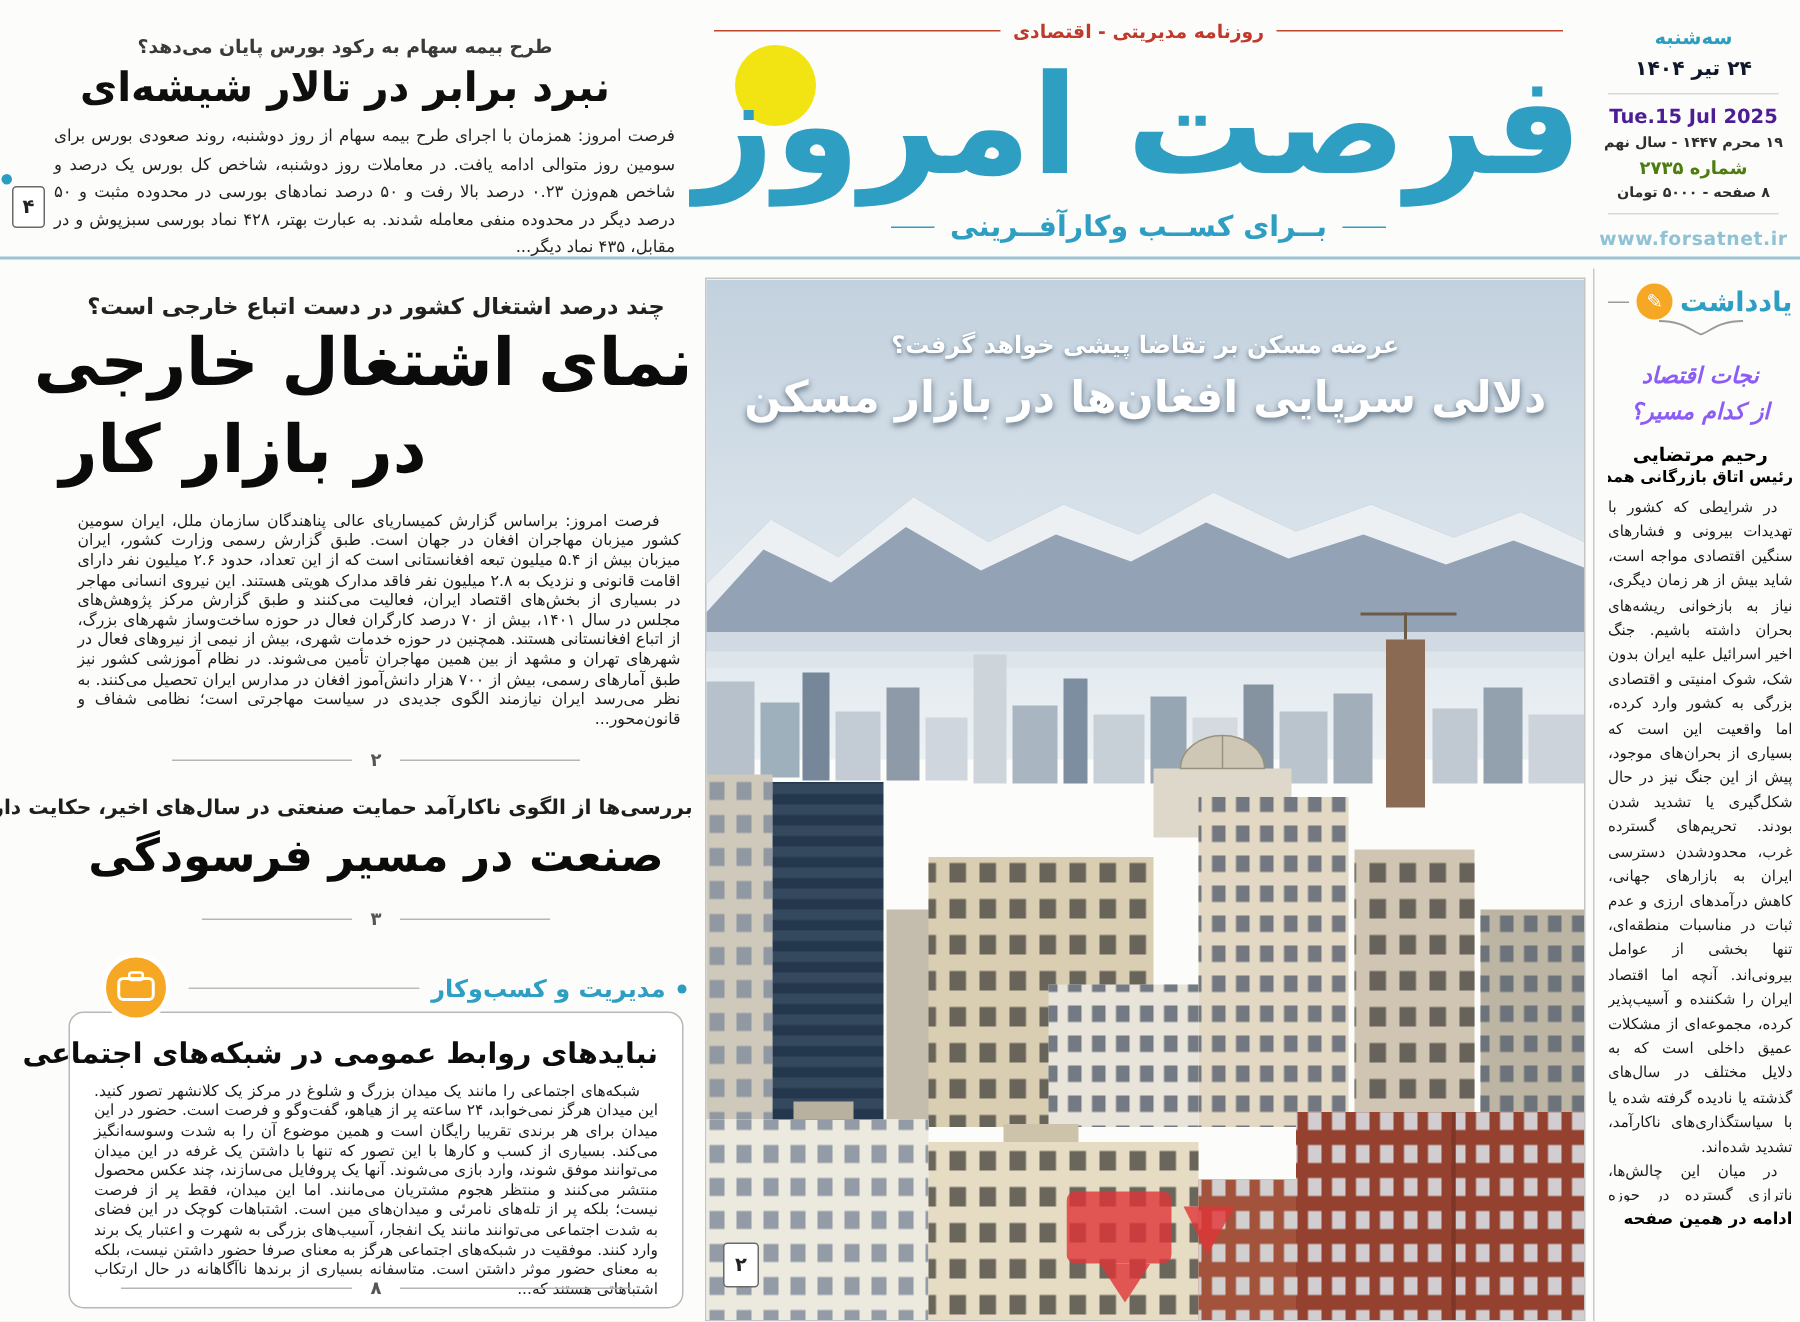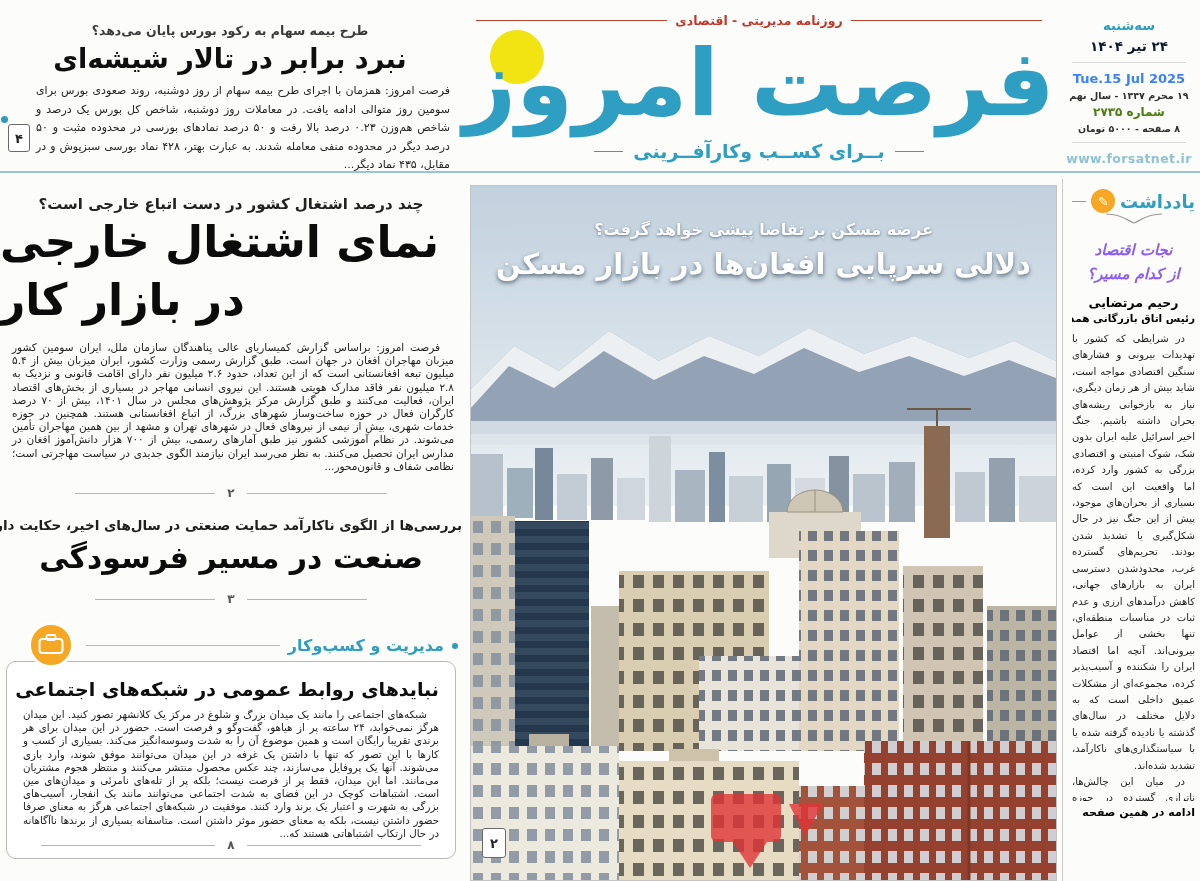--- a/index.html
+++ b/index.html
@@ -7,21 +7,21 @@
   #page { position:relative; width:1200px; height:881px; background:#fcfcfa; overflow:hidden; direction:rtl; margin:0 auto; }
 
   
   .header-rule { position:absolute; top:171px; left:0; width:1200px; height:2px; background:#9cc4d7; }
   .blue-dot-edge { position:absolute; left:1px; top:116px; width:7px; height:7px; border-radius:50%; background:#2b9dc0; }
 
   .date-block { position:absolute; top:0; right:0; width:142px; height:171px; text-align:center; padding-top:18px; }
   .date-block .weekday { color:#2b9dc0; font-size:13px; font-weight:bold; }
   .date-block .date-fa { color:#0f172a; font-size:13.5px; font-weight:bold; margin-top:5px; }
   .date-block .dv { height:1px; background:#d9d9d9; margin:8px 14px; }
-  .date-block .date-en { color:#3b82f6; font-size:13px; font-weight:600; direction:ltr; }
+  .date-block .date-en { color:#4c1d95; font-size:13px; font-weight:600; direction:ltr; }
   .date-block .hijri { color:#2e2e2e; font-size:9.5px; font-weight:700; margin-top:4px; }
   .date-block .issue { color:#4d7c0f; font-size:12px; font-weight:bold; margin-top:4px; }
   .date-block .pages { color:#2e2e2e; font-size:9.5px; font-weight:600; margin-top:4px; }
   .date-block .website { color:#8fc2d4; font-size:12.5px; font-weight:600; direction:ltr; letter-spacing:.4px; }
 
   .masthead { position:absolute; top:0; right:142px; width:598px; height:171px; }
   .mast-top { display:flex; align-items:center; gap:8px; margin-top:13px; padding:0 16px; }
   .mast-top .rline { flex:1; height:1px; background:#c0452f; }
   .mast-top .rlabel { color:#c0392b; font-size:12.5px; font-weight:bold; white-space:nowrap; }
   .logo-wrap { position:relative; height:112px; text-align:center; }
@@ -57,21 +57,21 @@
   .photo-wrap { position:absolute; top:185px; left:470px; width:587px; height:696px; border:1px solid #c4c4c4; overflow:hidden; }
   .photo-wrap svg.scene { position:absolute; inset:0; }
   .photo-kicker { position:absolute; top:34px; left:0; width:100%; text-align:center; color:#fff; font-size:16px; font-weight:700;
                   text-shadow:0 1px 3px rgba(40,60,80,.65); white-space:nowrap; }
   .photo-headline { position:absolute; top:61px; left:0; width:100%; text-align:center; color:#fff; font-size:29px; font-weight:800;
                     text-shadow:0 2px 4px rgba(40,60,80,.7); white-space:nowrap; }
   .photo-badge { left:11px; top:auto; bottom:22px; width:24px; height:30px; }
   .watermark { position:absolute; left:240px; bottom:6px; opacity:.8; }
 
   
-  .left-col { position:absolute; top:183px; left:0; width:462px; height:698px; overflow:hidden; }
+  .left-col { position:absolute; top:183px; left:0; width:462px; height:698px; overflow:hidden;padding-left:40px; }
   .lead-kicker { text-align:center; color:#222; font-size:15px; font-weight:700; margin-top:12px; white-space:nowrap; }
   .lead-h { text-align:left; color:#0b0b0b; font-size:44px; font-weight:800; line-height:58px; white-space:nowrap; }
   .lead-body { margin:12px 8px 0 12px; font-size:10.5px; line-height:13.2px; text-align:justify; color:#1c1c1c; text-indent:14px; }
   .num-divider { display:flex; align-items:center; gap:12px; }
   .num-divider .nline { flex:1; height:1px; background:#b5b5b5; }
   .num-divider .num { font-size:12px; color:#555; font-weight:600; }
   .dv2 { margin:13px 75px 0; }
   .kicker2 { text-align:center; color:#1e1e1e; font-size:13.5px; font-weight:700; margin-top:17px; white-space:nowrap; }
   .headline2 { text-align:center; color:#0b0b0b; font-size:30px; font-weight:800; margin-top:7px; white-space:nowrap; }
   .dv3 { margin:17px 95px 0; }

